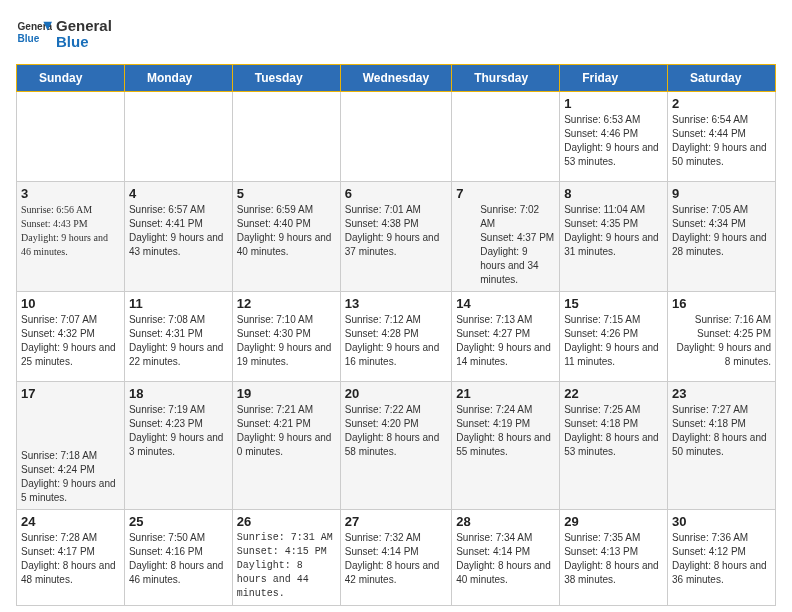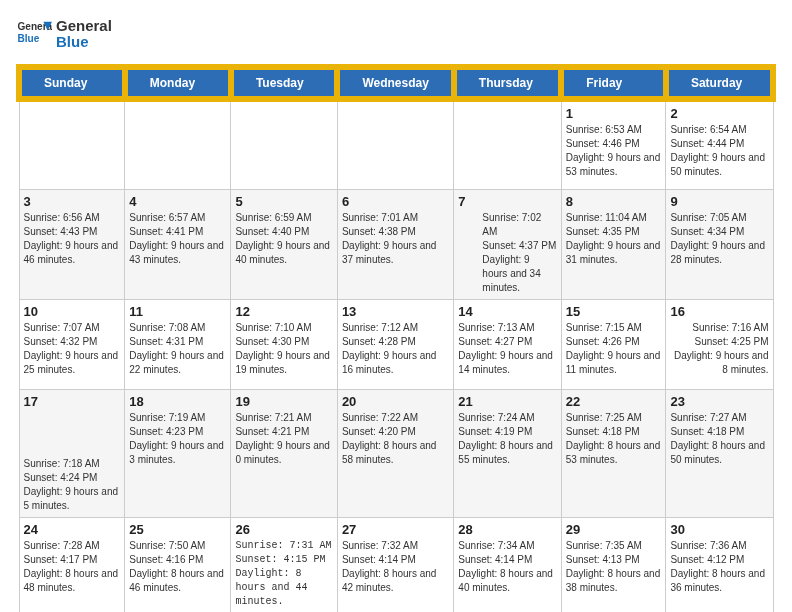--- a/index.html
+++ b/index.html
@@ -43,21 +43,21 @@
       border-collapse: collapse;
       font-size: 11px;
     }
     .calendar th {
       background: #2d6db5;
       color: #fff;
       padding: 6px 22px;
       text-align: left;
       font-size: 12px;
       font-weight: bold;
-      border: 6px solid #eab308;
+      border: 1px solid #eab308;
     }
     .calendar td {
       border: 1px solid #ccc;
       vertical-align: top;
       padding: 4px;
       width: 108px;
       height: 90px;
       background: #fff;
     }
     .calendar tr:nth-child(even) td {
@@ -128,21 +128,21 @@
         <td>
           <span class="day-number">2</span>
           <div class="day-info" style="white-space: pre-line;">Sunrise: 6:54 AM
 Sunset: 4:44 PM
 Daylight: 9 hours and 50 minutes.</div>
         </td>
       </tr>
       <tr>
         <td>
           <span class="day-number">3</span>
-          <div class="day-info" style="white-space: pre-line;">Sunrise: 6:56 AM
+          <div class="day-info" style="white-space: pre-line; font-family: Liberation Serif, serif;">Sunrise: 6:56 AM
 Sunset: 4:43 PM
 Daylight: 9 hours and 46 minutes.</div>
         </td>
         <td>
           <span class="day-number">4</span>
           <div class="day-info" style="white-space: pre-line;">Sunrise: 6:57 AM
 Sunset: 4:41 PM
 Daylight: 9 hours and 43 minutes.</div>
         </td>
         <td>

